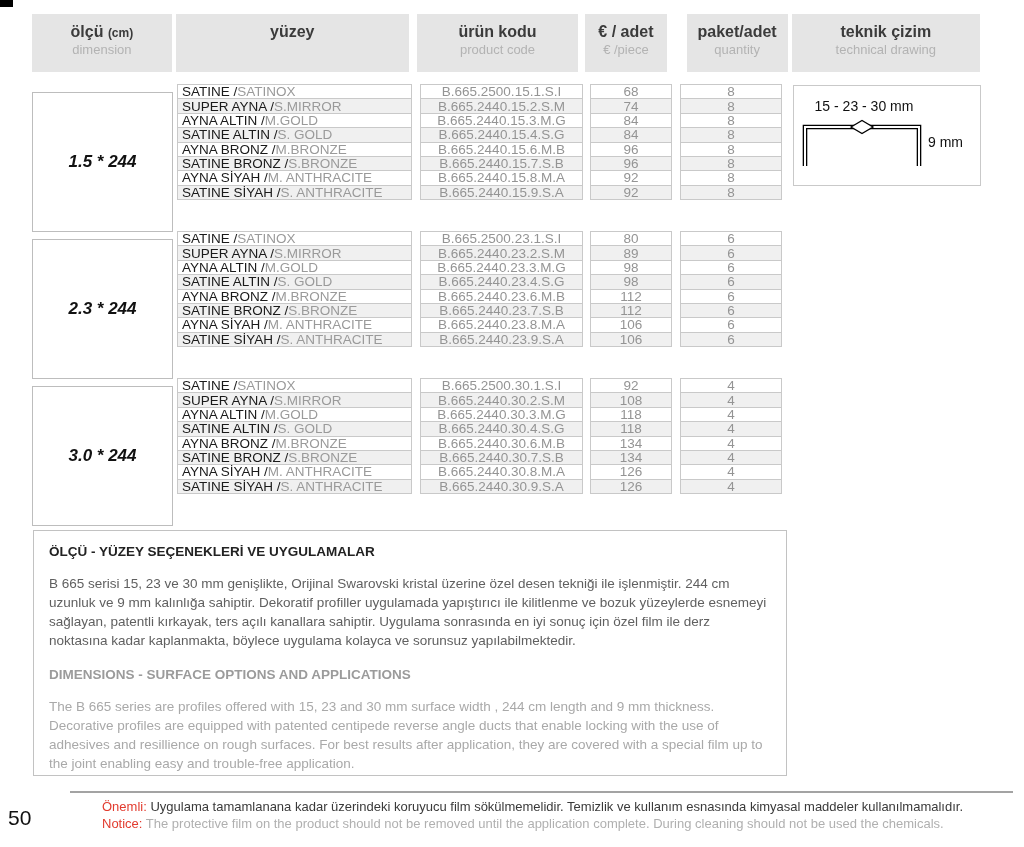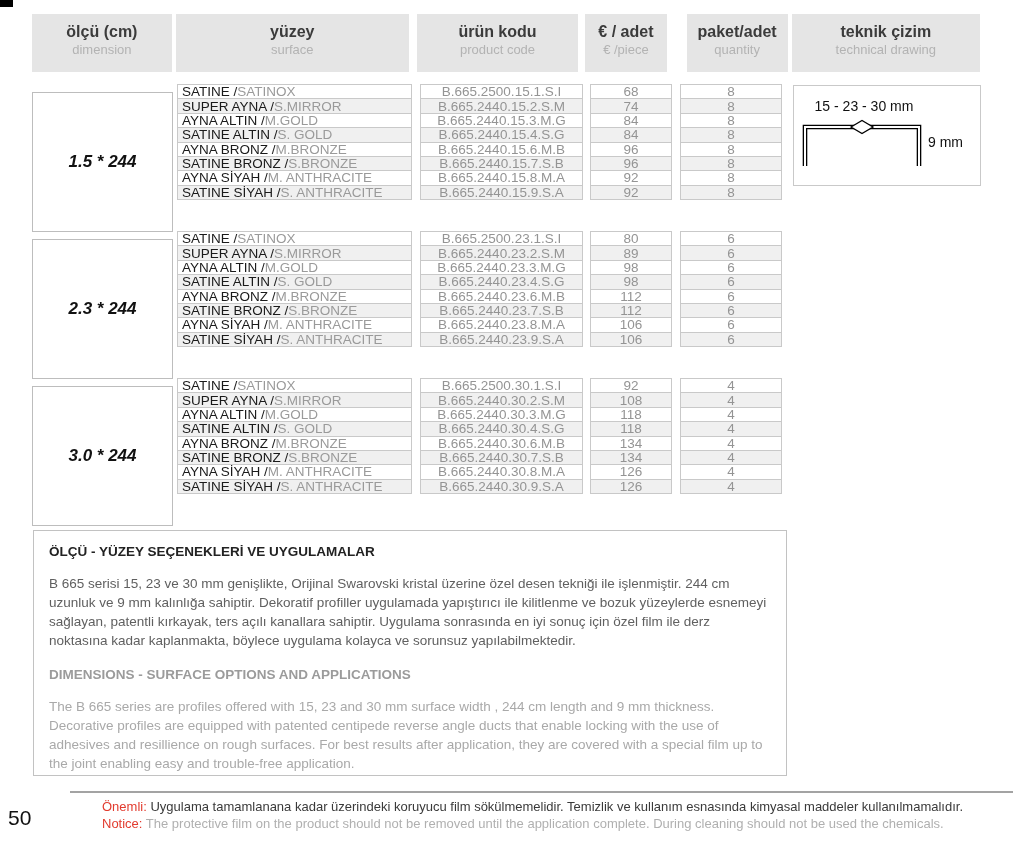--- a/index.html
+++ b/index.html
@@ -10,21 +10,21 @@
   
   .header{position:absolute;left:32px;top:14px;width:948px;height:58px;display:flex;}
   .hbox{background:#e5e5e5;text-align:center;box-sizing:border-box;padding-top:9px;height:58px;}
   .hb0{width:141px;}
   .hb1{width:235px;margin-left:4px;}
   .hb2{width:163px;margin-left:8px;}
   .hb3{width:82px;margin-left:7px;}
   .hb4{width:102px;margin-left:20px;}
   .hb5{width:190px;margin-left:4px;}
   .h-tr{font-size:16px;font-weight:bold;color:#3b3b3b;}
-  .h-small{font-size:16px;font-weight:bold;}
+  .h-small{font-size:12px;font-weight:bold;}
   .h-en{font-size:13px;color:#b3b3b3;margin-top:1px;}
 
   
   .group{position:absolute;left:32px;width:750px;height:140px;}
   .g0{top:84px;}
   .g1{top:231px;}
   .g2{top:378px;}
   .dim-box{position:absolute;left:0;top:8px;width:141px;height:140px;border:1px solid #bdbdbd;background:#fff;display:flex;align-items:center;justify-content:center;font-size:17px;font-weight:bold;color:#111;box-sizing:border-box;font-style:italic;}
   .rows{position:absolute;left:145px;top:0;width:605px;height:116px;display:flex;flex-direction:column;align-items:center;}
   .trow{flex:1 1 0;display:flex;margin-top:-1px;min-height:0;}
@@ -65,21 +65,20 @@
 <div class="page">
   <div class="corner-mark"></div>
 
   <div class="header">
     <div class="hbox hb0">
       <div class="h-tr"><span>ölçü</span> <span class="h-small">(cm)</span></div>
       <div class="h-en">dimension</div>
     </div>
     <div class="hbox hb1">
       <div class="h-tr">yüzey</div>
-      <div class="h-en">surface</div>
     </div>
     <div class="hbox hb2">
       <div class="h-tr">ürün kodu</div>
       <div class="h-en">product code</div>
     </div>
     <div class="hbox hb3">
       <div class="h-tr">€ / adet</div>
       <div class="h-en">€ /piece</div>
     </div>
     <div class="hbox hb4">

